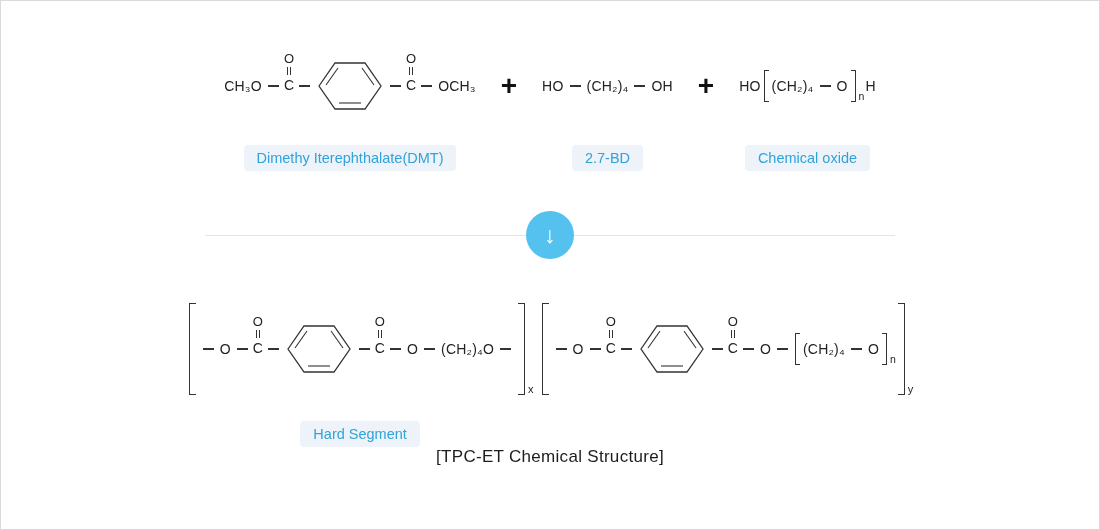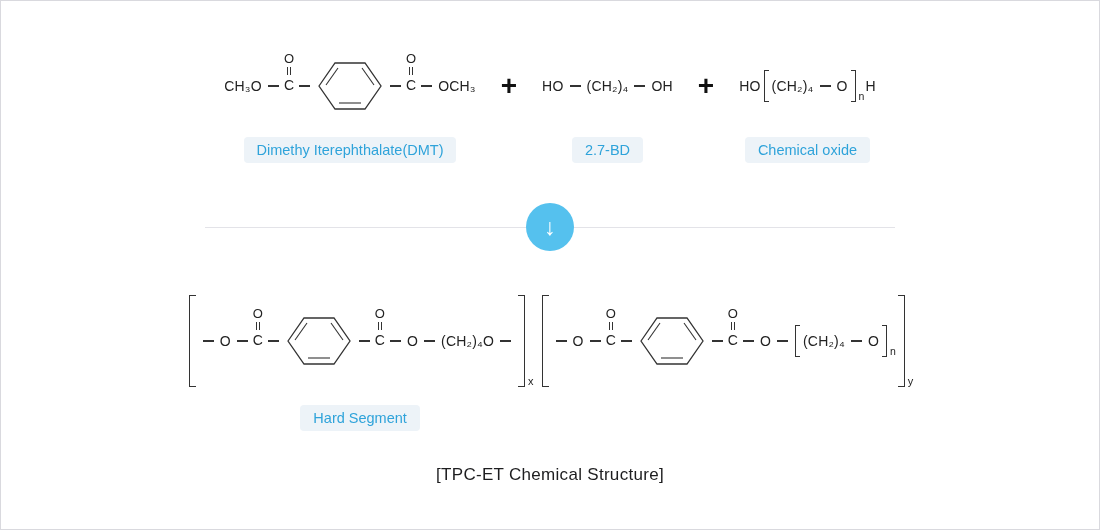--- a/index.html
+++ b/index.html
@@ -30,32 +30,32 @@
   .sub-tall { top:40px; font-size:11px; }
 
   
   .reaction-row { display:flex; justify-content:center; align-items:flex-start; gap:24px; }
   .product-row  { display:flex; justify-content:center; align-items:flex-start; gap:6px; margin-top:40px; }
   .col  { display:flex; flex-direction:column; align-items:center; }
   .fbox    { height:74px;  display:flex; align-items:center; }
   .fbox-lg { height:100px; display:flex; align-items:center; }
   .plus { height:74px; display:flex; align-items:center; font-size:28px; font-weight:700; color:#111; }
 
-  .pill { margin-top:14px; background:var(--label-bg,#edf3f8); color:var(--label-text,#2fa3da);
+  .pill { margin-top:22px; background:var(--label-bg,#edf3f8); color:var(--label-text,#2fa3da);
           font-size:14.5px; padding:5px 13px; border-radius:4px; white-space:nowrap; }
 
   
   .divider-wrap { position:relative; width:690px; height:48px; margin:40px auto 0; }
   .divider-line { position:absolute; top:50%; left:0; right:0; height:1px; background:var(--line,#e3e3e8); }
   .arrow-circle { position:absolute; left:50%; top:50%; transform:translate(-50%,-50%);
                   width:48px; height:48px; border-radius:50%; background:var(--arrow-bg,#55c1ee);
                   color:#fff; display:flex; align-items:center; justify-content:center;
                   font-size:23px; line-height:1; }
 
-  .caption { text-align:center; margin-top:34px; font-size:17px; color:#1d1d1f;
+  .caption { text-align:center; font-size:17px; color:#1d1d1f;
              letter-spacing:.3px; font-weight:500; }
 </style>
 </head>
 <body>
 
 <div class="canvas">
 
   <div class="reaction-row">
 
     <div class="col">

